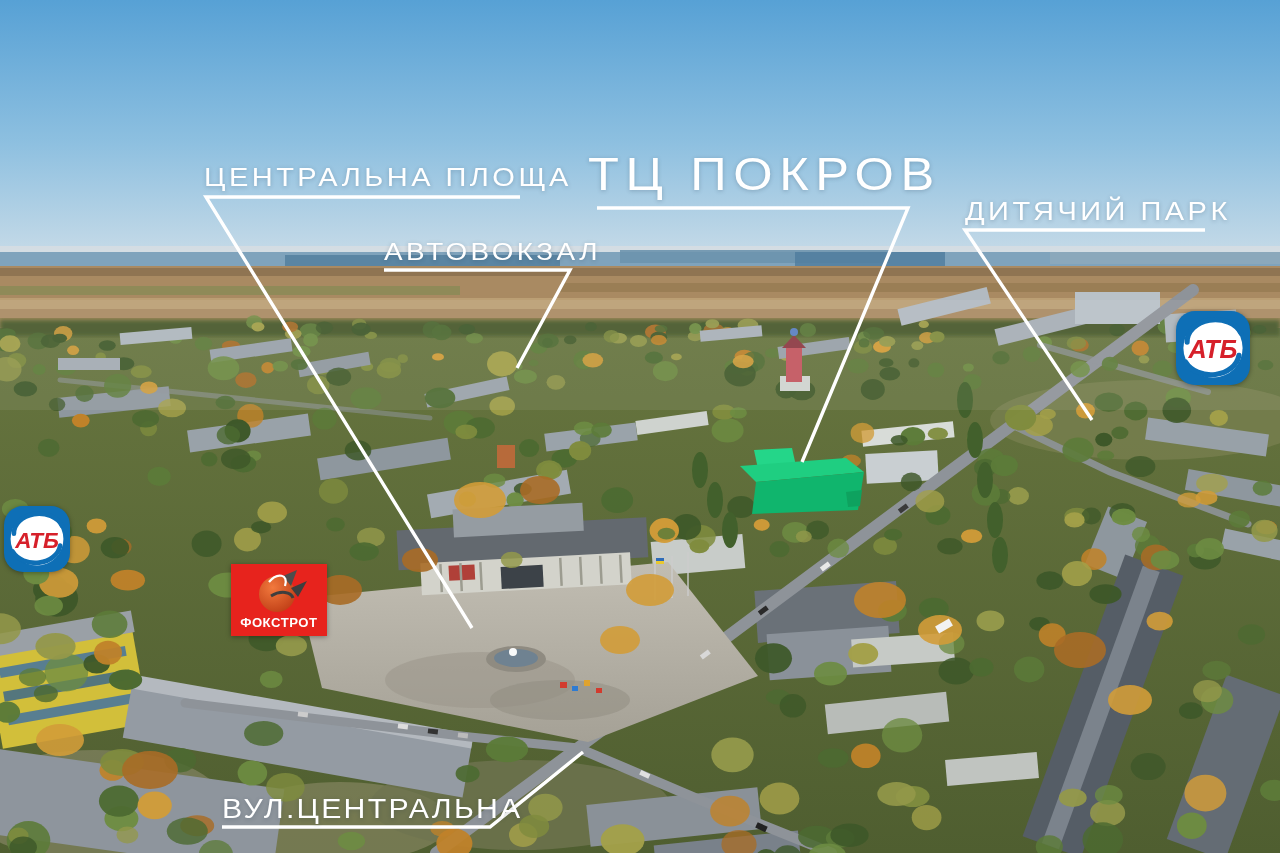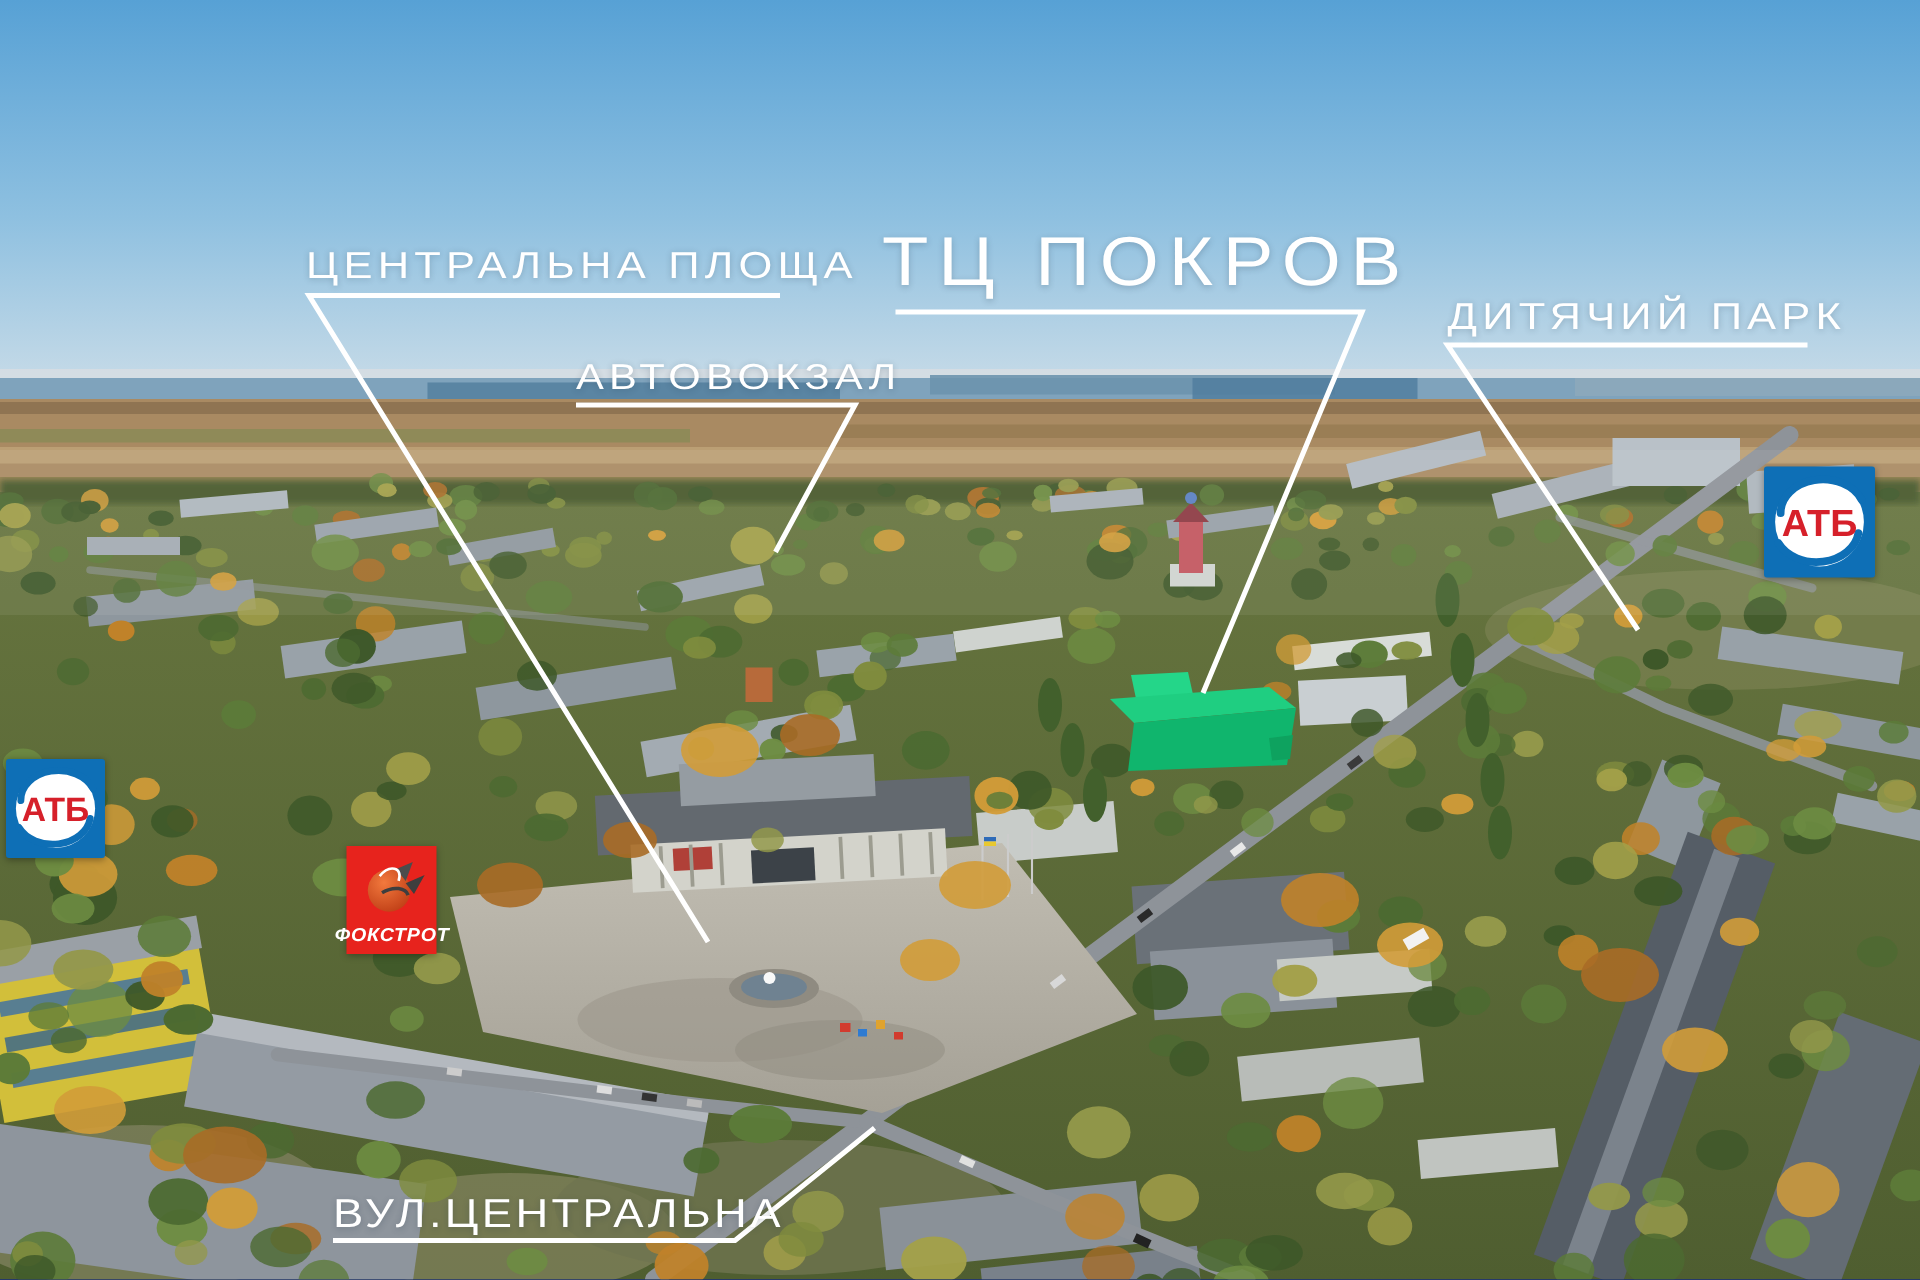--- a/index.html
+++ b/index.html
@@ -7,22 +7,22 @@
          font-family:"Liberation Sans",sans-serif;background:#1d4ed8;}
   .stage svg.scene{position:absolute;left:0;top:0;}
   svg.anno-lines{position:absolute;left:0;top:0;pointer-events:none;}
   .anno{position:absolute;color:#fff;white-space:nowrap;
         letter-spacing:3px;transform-origin:left top;transform:scaleX(1.16);
         text-shadow:0 1px 4px rgba(30,50,70,.25);font-weight:400;}
   .anno-small{font-size:25px;}
   .anno-title{font-size:46px;letter-spacing:6px;transform:scaleX(1.10);}
   .anno-street{font-size:27px;letter-spacing:2px;transform:scaleX(1.12);}
   
-  .atb{position:absolute;background:#0e6fb6;border-radius:2px;
-       box-shadow:0 1px 5px rgba(0,0,0,.35);}
+  .atb{position:absolute;background:#0e6fb6;border-radius:19px;
+       box-shadow:0 1px 5px rgba(0,0,0,.35);font-style:italic;}
   .atb svg{display:block;width:100%;height:100%;}
   
   .fox{position:absolute;background:#e7231d;display:flex;flex-direction:column;
        align-items:center;justify-content:flex-end;box-shadow:0 1px 5px rgba(0,0,0,.35);}
   .fox .fox-art{position:absolute;top:2px;left:0;width:100%;height:52px;}
   .fox .fox-text{position:relative;color:#fff;font-weight:700;font-size:12.5px;
        letter-spacing:.5px;margin-bottom:6px;transform:scaleX(1.05);}
 </style>
 </head>
 <body>
@@ -620,21 +620,21 @@
 
   <div class="atb" style="left:4px;top:506px;width:66px;height:66px;">
     <svg viewBox="0 0 100 100">
       <circle cx="50" cy="50" r="40" fill="#ffffff"></circle>
       <path d="M 15 42 A 38 30 0 0 1 88 30" stroke="#0e6fb6" stroke-width="7" fill="none" stroke-linecap="round"></path>
       <path d="M 85 60 A 38 30 0 0 1 13 69" stroke="#0e6fb6" stroke-width="7" fill="none" stroke-linecap="round"></path>
       <text x="50" y="63" text-anchor="middle" font-family="Liberation Sans, sans-serif" font-size="34" font-weight="bold" fill="#d6202a">АТБ</text>
     </svg>
   </div>
 
-  <div class="fox" style="left:231px;top:564px;width:60px;height:72px;font-style:italic;">
+  <div class="fox" style="left:231px;top:564px;width:96px;height:72px;">
     <svg class="fox-art" viewBox="0 0 76 52">
       <circle cx="36" cy="28" r="18" fill="url(#fx)"></circle>
       <defs>
         <radialGradient id="fx" cx=".38" cy=".32" r=".85">
           <stop offset="0" stop-color="#f2793d"></stop>
           <stop offset="1" stop-color="#b93711"></stop>
         </radialGradient>
       </defs>
       <polygon points="42,10 56,4 50,20" fill="#4c4c4c"></polygon>
       <polygon points="50,22 66,15 57,31" fill="#3e3e3e"></polygon>

